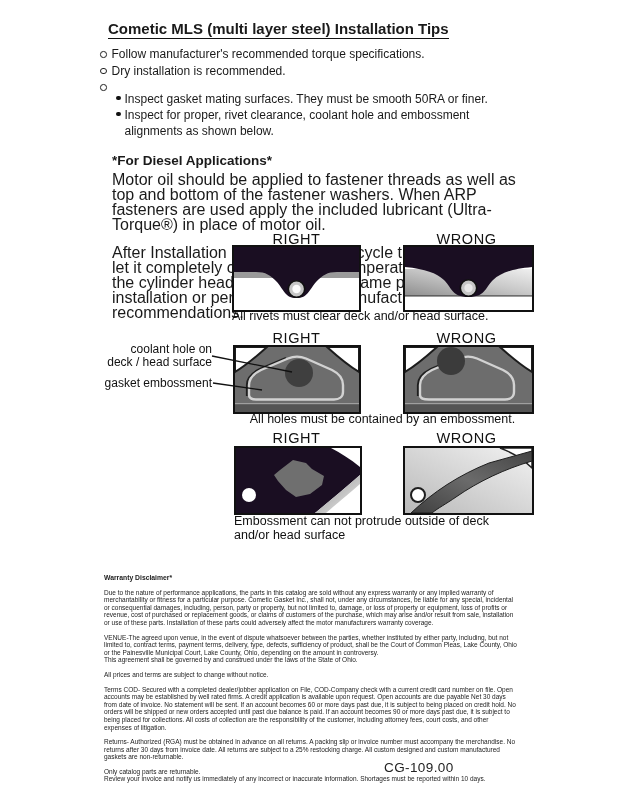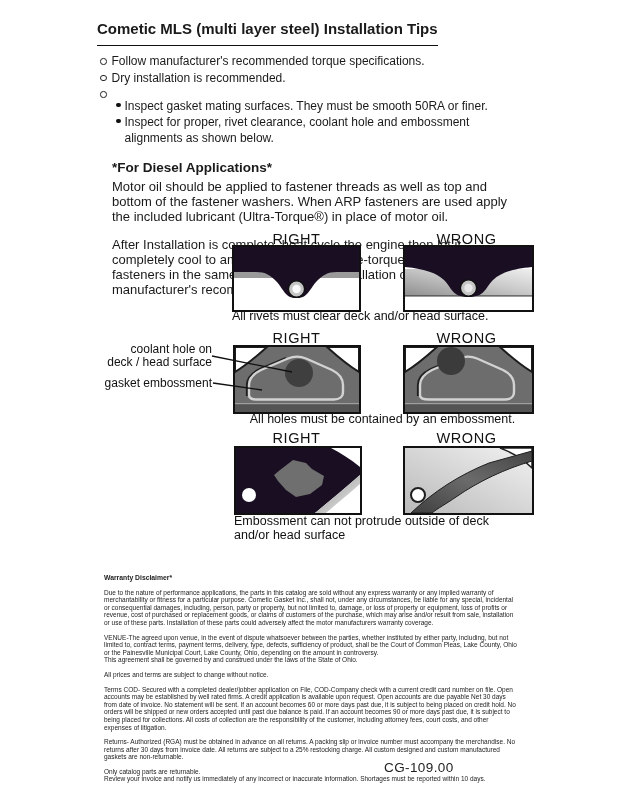--- a/index.html
+++ b/index.html
@@ -2,31 +2,31 @@
 <html style="--ink: #1a1a1a; --panel-black: #1a0e22; --panel-gray: #6d6d6d; --deck-gray: #9a9a9a; --hole-gray: #3f3f3f; --emboss-line: #d2d2d2;"><head>
 <meta charset="utf-8">
 <style>
   html,body{margin:0;padding:0;background:#ffffff;}
   .page{
     position:relative;width:618px;height:800px;background:#ffffff;overflow:hidden;
     font-family:"Liberation Sans","DejaVu Sans",sans-serif;color:var(--ink,#1a1a1a);
   }
   
   .top-content{position:absolute;left:97px;top:20px;width:428px;}
-  .doc-title{display:inline-block;margin-left:0;font-size:15px;font-weight:bold;
-    border-bottom:1.6px solid #111;padding-bottom:8px;}
+  .doc-title{display:inline-block;margin-left:11px;font-size:15px;font-weight:bold;
+    border-bottom:1.6px solid #111;padding-bottom:1px;}
   .bullet-list{margin-top:7px;}
   .bullet-row{display:flex;align-items:flex-start;font-size:12px;line-height:16.5px;}
   .bullet-marker{flex:0 0 auto;width:4.5px;height:4.5px;border:1.1px solid #222;border-radius:50%;
     margin:5px 5px 0 3px;}
   .sub-bullet-row{display:flex;align-items:flex-start;font-size:12px;line-height:16px;margin-left:19px;}
   .sub-bullet-marker{flex:0 0 auto;width:4.5px;height:4.5px;background:#111;border-radius:50%;
     margin:5px 4px 0 0;}
   .diesel-heading{margin:14px 0 4px 15px;font-size:13.5px;font-weight:bold;}
-  .body-para{margin:9px 0 0 15px;font-size:13px;line-height:15px;width:412px;}
+  .body-para{margin:9px 0 0 15px;font-size:16px;line-height:15px;width:412px;}
   
   .figures{position:absolute;left:0;top:0;width:618px;height:800px;pointer-events:none;}
   .fig-header{position:absolute;font-size:14.5px;letter-spacing:0.6px;text-align:center;color:#111;}
   .panel{position:absolute;border:2px solid #111;line-height:0;background:#fff;}
   .panel svg{display:block;}
   .fig-caption{position:absolute;font-size:12.5px;line-height:13.5px;color:#111;white-space:nowrap;}
   .fig-caption-center{text-align:center;}
   .callout-labels{position:absolute;left:100px;top:343px;width:112px;text-align:right;
     font-size:12px;line-height:12.5px;color:#111;}
   .callout-label-2{position:absolute;left:100px;top:376px;width:112px;text-align:right;

